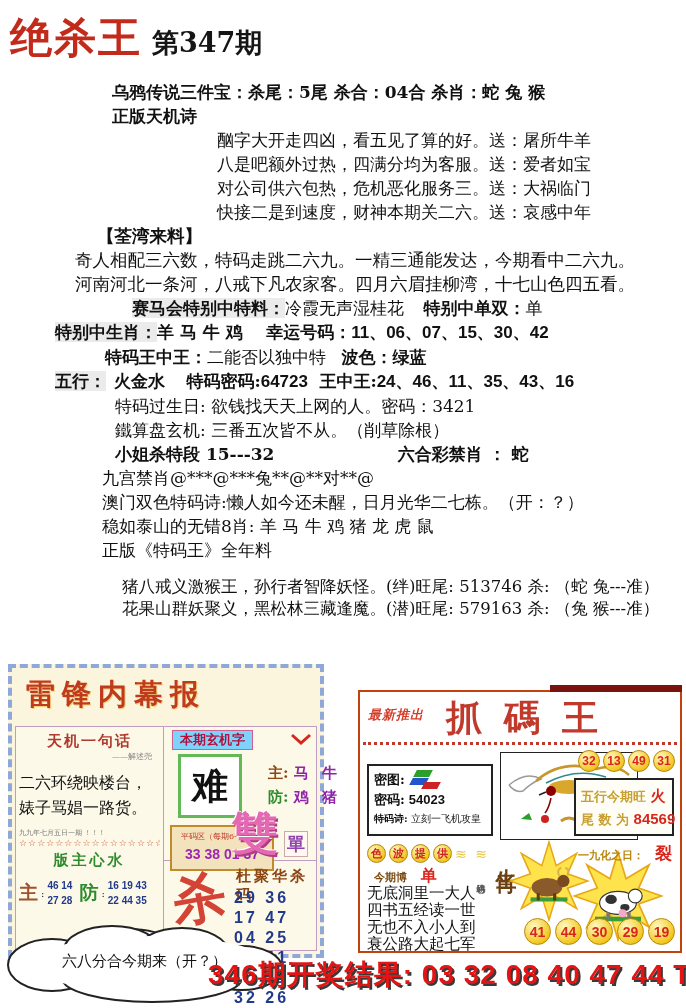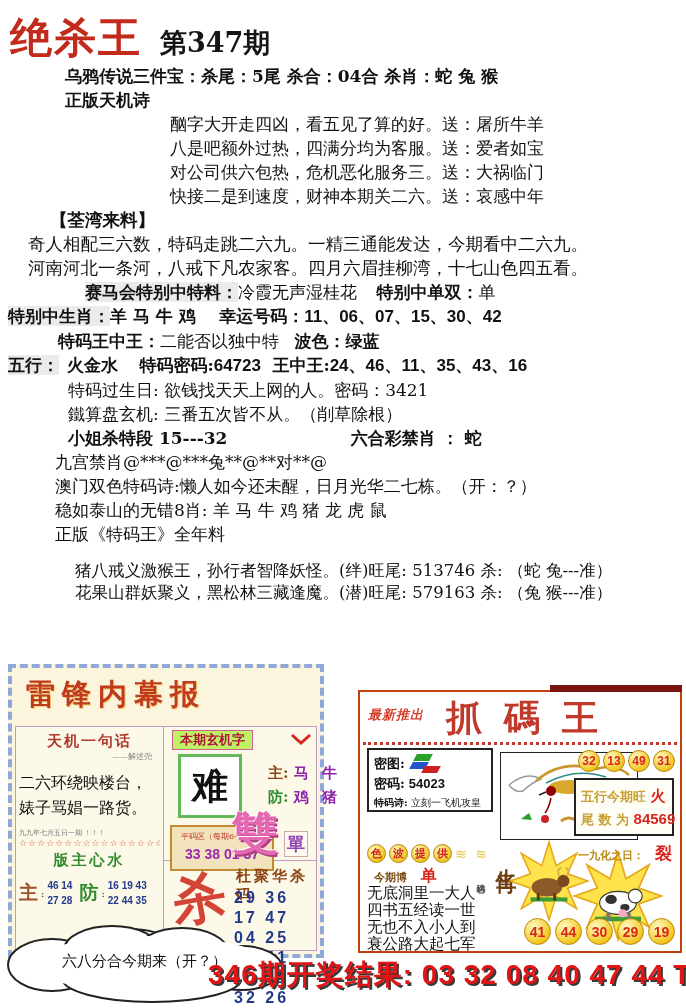--- a/index.html
+++ b/index.html
@@ -6,26 +6,26 @@
   html,body { width:686px; height:1008px; }
   body {
     position: relative; background:#fff; color:#111;
     font-family:"DejaVu Serif","Liberation Serif",serif; overflow:hidden;
   }
   .sans { font-family:"Liberation Sans","DejaVu Sans",sans-serif; }
   .b { font-weight:bold; }
   .hl { background:#ebebeb; }
 
   
-  .hdr { position:absolute; left:10px; top:10px; display:flex; align-items:baseline; gap:18px; }
+  .hdr { position:absolute; left:10px; top:10px; display:flex; align-items:baseline; gap:10px; }
   .hdr .t { font-size:42px; font-weight:bold; color:#c22a1c; letter-spacing:2px; }
   .hdr .i { font-size:27px; font-weight:bold; color:#151515; }
 
   
-  .doc { position:absolute; left:0; top:64px; width:670px; font-size:17px; line-height:24px; }
+  .doc { position:absolute; left:0; top:80px; width:670px; font-size:17px; line-height:24px;padding-left:47px; }
   .ln { white-space:nowrap; }
   .p65{padding-left:65px;} .p170{padding-left:170px;} .p52{padding-left:50px;}
   .p28{padding-left:28px;} .p85{padding-left:85px;} .p8{padding-left:8px;}
   .p58{padding-left:58px;} .p68{padding-left:68px;} .p55{padding-left:55px;} .p75{padding-left:75px;}
   .big { font-size:17.5px; }
   .spacer { height:14px; }
   .wang { line-height:22px; font-size:16.5px; }
   .numv { font-family:"Liberation Sans","DejaVu Sans",sans-serif; font-weight:bold; }
   .gap-right { margin-left:118px; }
 
@@ -48,21 +48,21 @@
   .stars{ font-size:9px; color:#cc5533; letter-spacing:1px; white-space:nowrap; overflow:hidden; }
   .bz   { text-align:center; color:#2e8b2e; font-weight:bold; font-size:15px; margin-top:3px; letter-spacing:3px; }
   .zf   { display:flex; align-items:center; gap:3px; margin-top:8px; }
   .zf .lab  { font-size:19px; font-weight:bold; color:#a0522d; }
   .zf .lab.g{ color:#2e8b2e; }
   .zf .rows { font-family:"Liberation Sans",sans-serif; font-weight:bold; color:#223a8c;
               font-size:10px; line-height:15px; }
   .oval { position:absolute; bottom:0px; left:72px; width:78px; height:22px;
           border:2px solid #222; border-radius:50%; background:#fff; }
 
-  .xjlab { position:absolute; left:8px; top:3px; background:#bef264; color:#b3103c;
+  .xjlab { position:absolute; left:8px; top:3px; background:#7dd3fc; color:#b3103c;
            font-weight:bold; font-size:13px; padding:0 7px; border:1px solid #d06090; }
   .chev  { position:absolute; right:5px; top:3px; }
   .nan   { position:absolute; left:14px; top:27px; width:64px; height:64px; background:#fff;
            border:3px solid #63b857; display:flex; align-items:center; justify-content:center;
            font-size:36px; font-weight:bold; }
   .zf2   { position:absolute; left:104px; top:34px; font-size:15px; font-weight:bold; line-height:24px; white-space:nowrap; }
   .zf2 .lab { color:#8b4513; }
   .zf2 .val { color:#8e24aa; letter-spacing:4px; }
   .pm    { position:absolute; left:6px; top:98px; width:104px; height:46px;
            background:#f3e3bd; border:2px solid #c08a2d; text-align:center; }
@@ -82,21 +82,21 @@
 
   
   #zm { position:absolute; left:358px; top:690px; width:324px; height:263px;
         border:2px solid #c2410c; background:#fff; }
   .zm-topbar { position:absolute; right:-2px; top:-7px; width:132px; height:7px; background:#7a120e; }
   .zm-promo  { position:absolute; left:8px; top:14px; color:#d43c2a; font-weight:bold; font-size:13px;
                font-style:italic; letter-spacing:1px; }
   .zm-title  { position:absolute; left:86px; top:2px; font-size:36px; font-weight:bold; color:#c0392b;
                letter-spacing:22px; white-space:nowrap; }
   .zm-div { position:absolute; left:3px; top:50px; width:314px; border-top:3px dotted #c0392b; }
-  .mi  { position:absolute; left:7px; top:56px; width:126px; height:64px; border:2px solid #222;
+  .mi  { position:absolute; left:7px; top:72px; width:126px; height:72px; border:2px solid #222;
          padding:3px 5px; font-size:13px; }
   .mi .row { display:flex; align-items:center; gap:4px; line-height:18px; }
   .lg  { position:relative; width:34px; height:22px; display:inline-block; }
   .lg i{ position:absolute; width:16px; height:7px; transform:skewX(-28deg); }
   .lg .g{ left:6px; top:1px;  background:#2aa02a; }
   .lg .bl{ left:2px; top:9px; background:#2255cc; }
   .lg .r{ left:14px; top:13px; background:#cc2222; }
   .mi .ts { font-size:10px; margin-top:3px; white-space:nowrap; }
   .bird { position:absolute; left:140px; top:60px; width:138px; height:88px; border:1.5px solid #222; }
   .balls-top { position:absolute; right:5px; top:58px; display:flex; gap:3px; }

